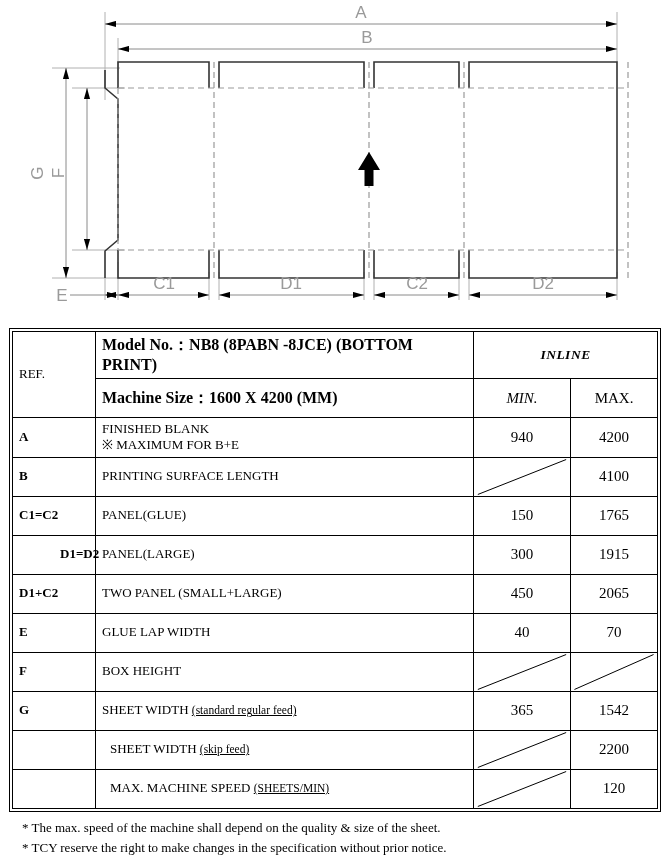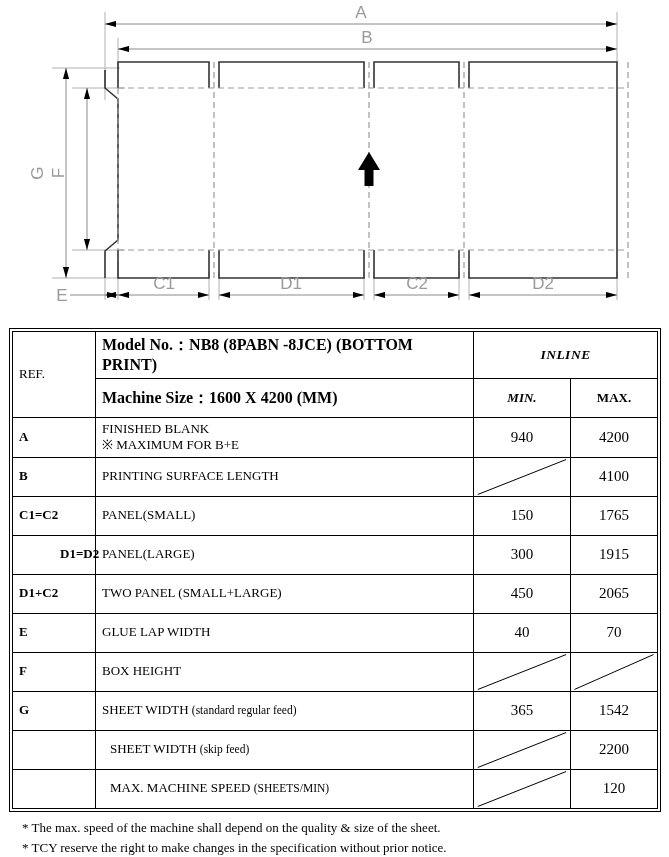--- a/index.html
+++ b/index.html
@@ -37,23 +37,23 @@
   .desc-col{width:378px;}
   .min-col{width:97px;}
   .max-col{width:87px;}
 
   .c-ref{text-align:left;font-size:13px;}
   .c-ref.bold{font-weight:bold;font-size:13px;}
   .c-desc{text-align:left;font-size:13px;}
   .c-desc.bold{font-weight:bold;font-size:16px;}
   .c-num{text-align:center;font-size:15px;}
   .c-inline{text-align:center;font-style:italic;font-weight:bold;font-size:13.5px;letter-spacing:.5px;}
-  .c-minmax{text-align:center;font-weight:bold;font-size:13px;}
+  .c-minmax{text-align:center;font-weight:normal;font-size:15px;}
   .c-minmax.ital{font-style:italic;}
-  .small{font-size:11.5px;}
+  .small{font-size:11.5px;text-decoration:underline;}
 
   
   .slash{position:absolute;left:0;top:0;width:100%;height:100%;pointer-events:none;}
 
   
   .notes{
     position:absolute;left:22px;top:818px;width:620px;
     font-size:13px;line-height:1.55;
   }
 
@@ -242,21 +242,21 @@
             </td>
             <td>
               <div class="cell c-num">4100</div>
             </td>
           </tr>
           <tr>
             <td style="height: 38px;">
               <div class="cell c-ref bold">C1=C2</div>
             </td>
             <td>
-              <div class="cell c-desc"><span>PANEL(SMALL)</span></div>
+              <div class="cell c-desc"><span>PANEL(GLUE)</span></div>
             </td>
             <td>
               <div class="cell c-num">150</div>
             </td>
             <td>
               <div class="cell c-num">1765</div>
             </td>
           </tr>
           <tr>
             <td style="height: 38px; padding-left: 41px;">

